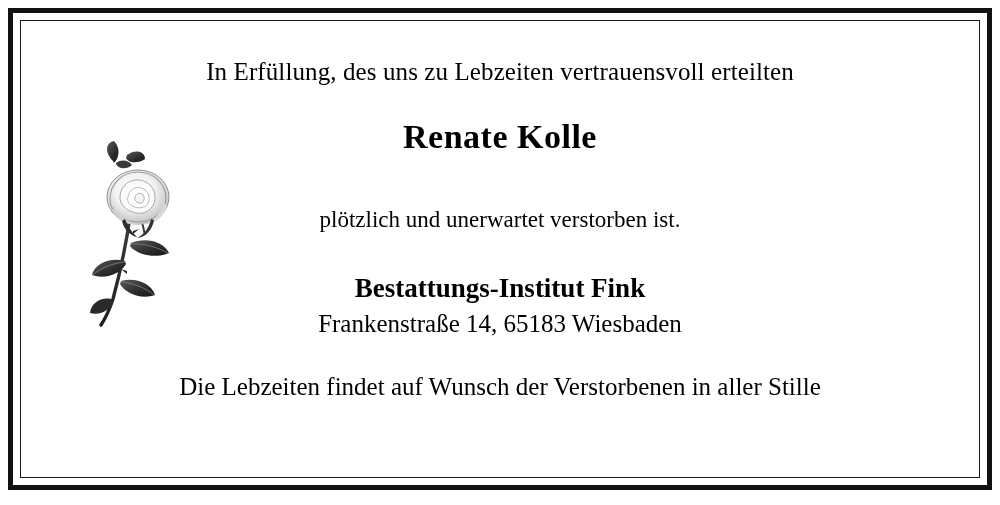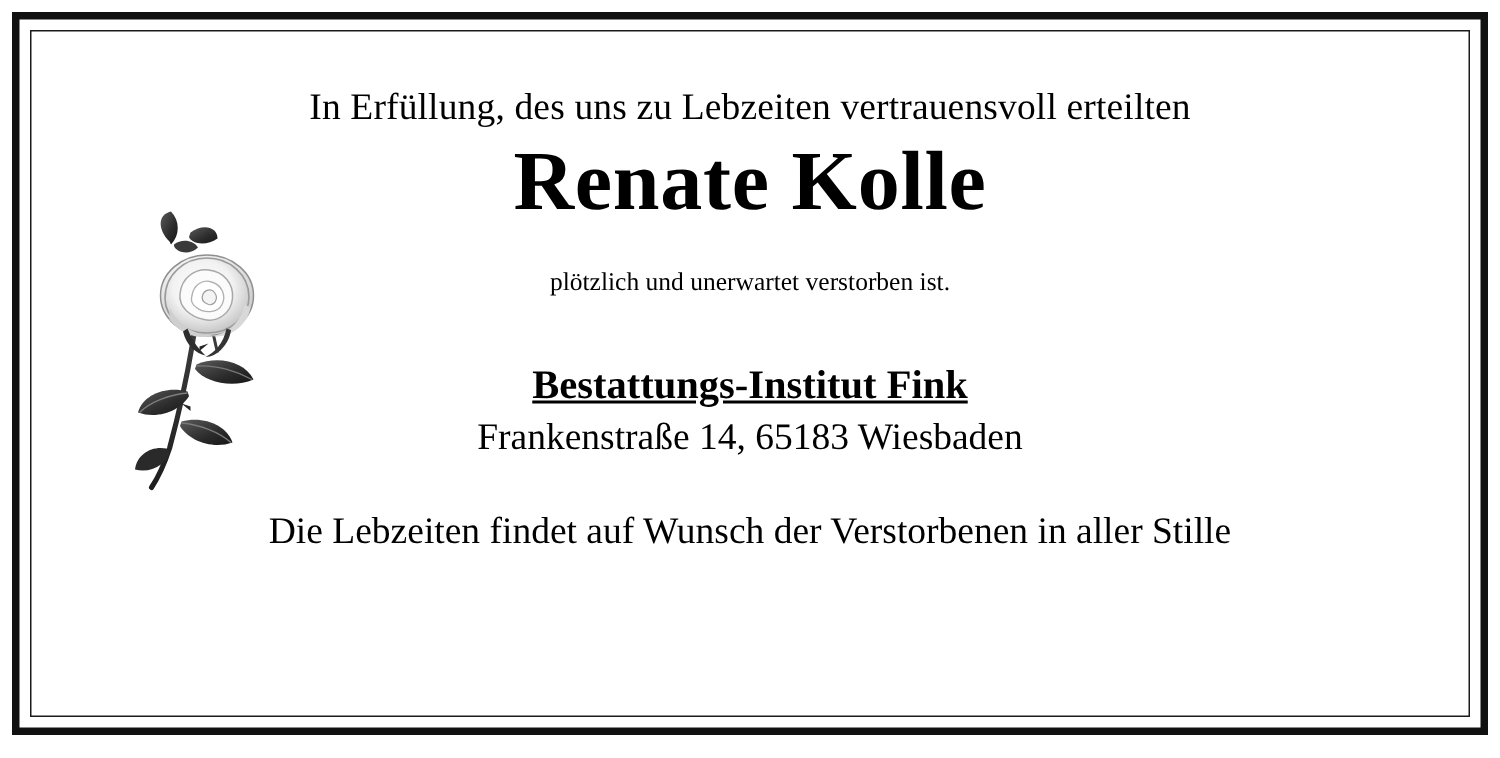--- a/index.html
+++ b/index.html
@@ -59,50 +59,49 @@
     text-align: center;
   }
 
   .intro-line {
     font-size: 25px;
     line-height: 34px;
     letter-spacing: 0.1px;
   }
 
   .name {
-    font-size: 56px;
+    font-size: 34px;
     font-weight: bold;
     line-height: 56px;
-    margin-top: 4px;
+    margin-top: 20px;
     letter-spacing: 0.5px;
   }
 
   .dates {
     font-size: 27px;
     font-weight: bold;
     margin-top: 2px;
     line-height: 36px;
   }
   .dates .gap {
     display: inline-block;
     width: 48px;
   }
 
   .passing {
-    font-size: 17px;
-    line-height: 34px;
-    margin-top: 22px;
+    font-size: 23px;
+    line-height: 34px;
+    margin-top: 38px;
   }
 
   .institute {
     font-size: 27px;
     font-weight: bold;
     line-height: 36px;
     margin-top: 33px;
-    text-decoration: underline;
   }
 
   .address {
     font-size: 25px;
     line-height: 34px;
     margin-top: 1px;
   }
 
   .closing {
     font-size: 25px;

